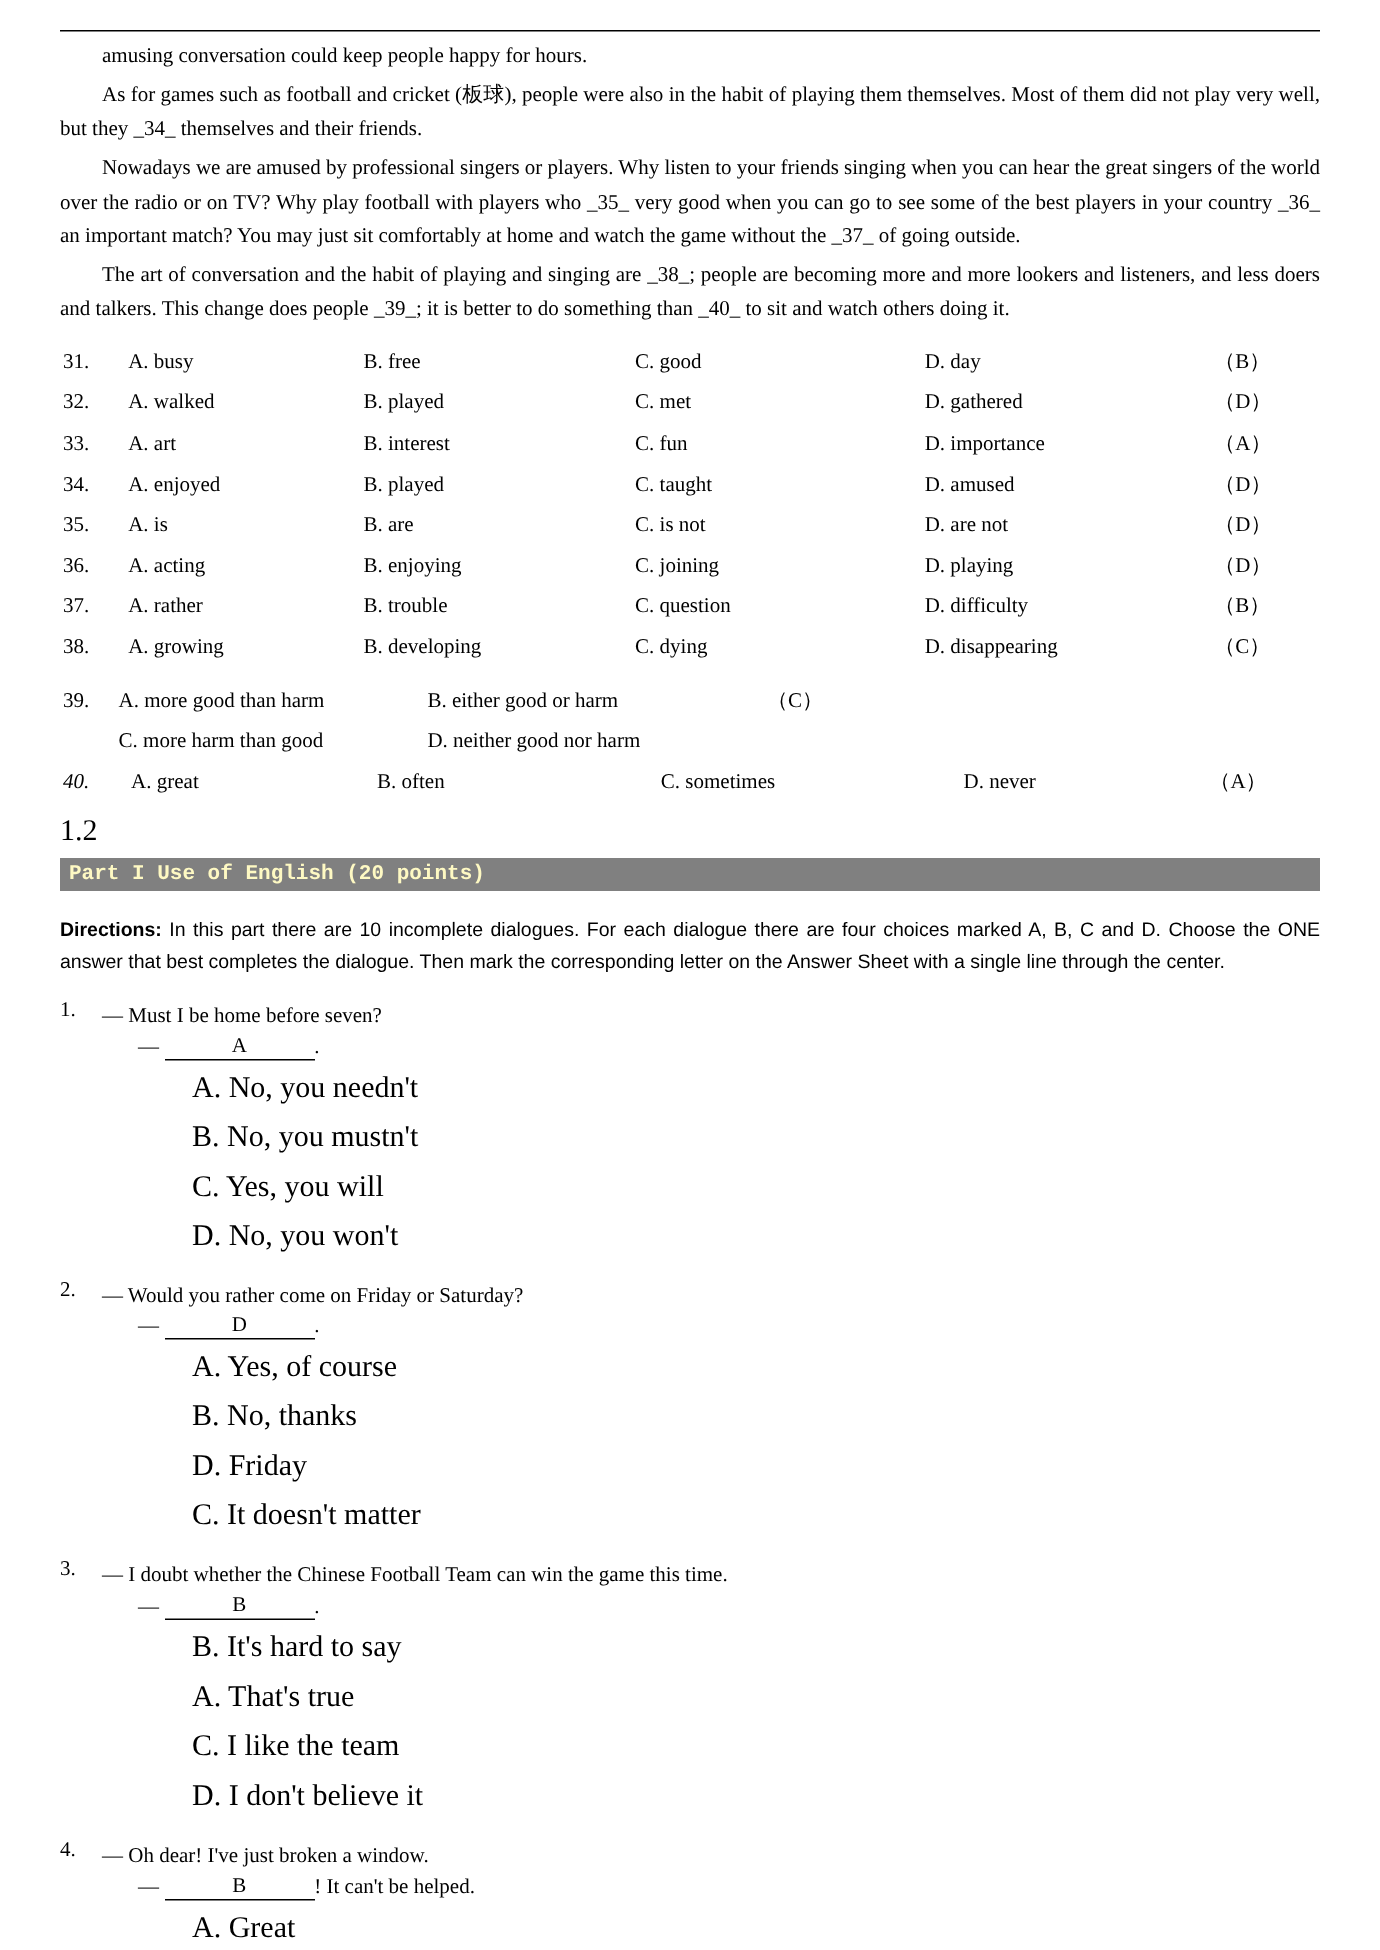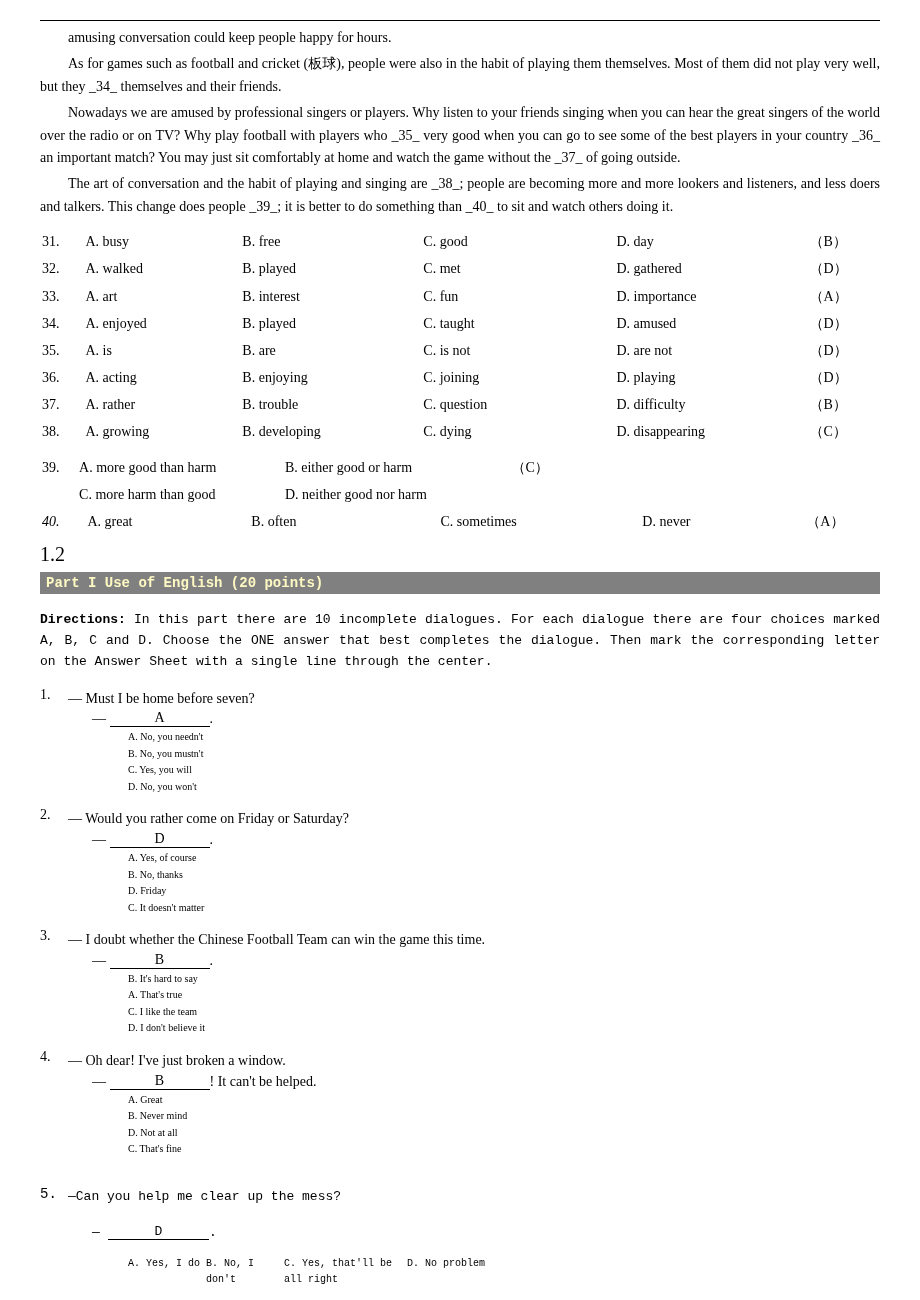--- a/index.html
+++ b/index.html
@@ -77,34 +77,34 @@
       min-width: 100px;
       border-bottom: 1px solid #000;
       text-align: center;
       vertical-align: bottom;
     }
     .choices {
       margin-left: 60px;
     }
     .choice-line {
       line-height: 1.65;
-      font-size: 10px;
+      font-size: 20px;
     }
     .two-col-choices {
       display: flex;
       margin-left: 60px;
     }
     .q39-row {
       display: flex;
     }
     .q39-row .opt {
       width: 50%;
     }
     .monospace-block {
-      font-family: Liberation Mono, monospace;
+      font-family: Liberation Sans, sans-serif;
       font-size: 13px;
       margin-top: 16px;
     }
     .num-12 {
       margin-top: 2px;
       margin-bottom: 2px;
       font-size: 20px;
     }
     .dialogue-q {
       display: flex;

